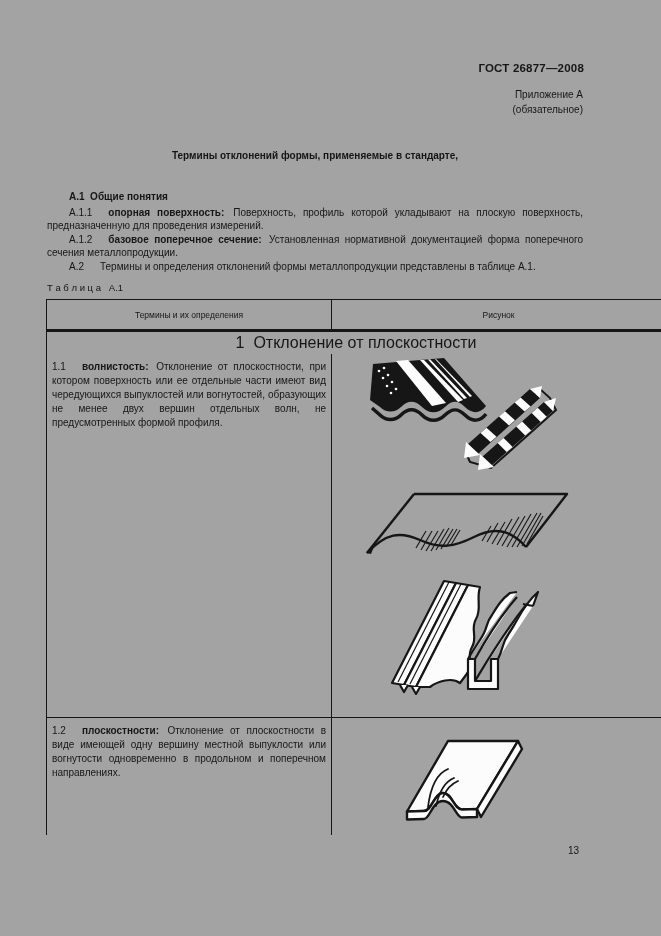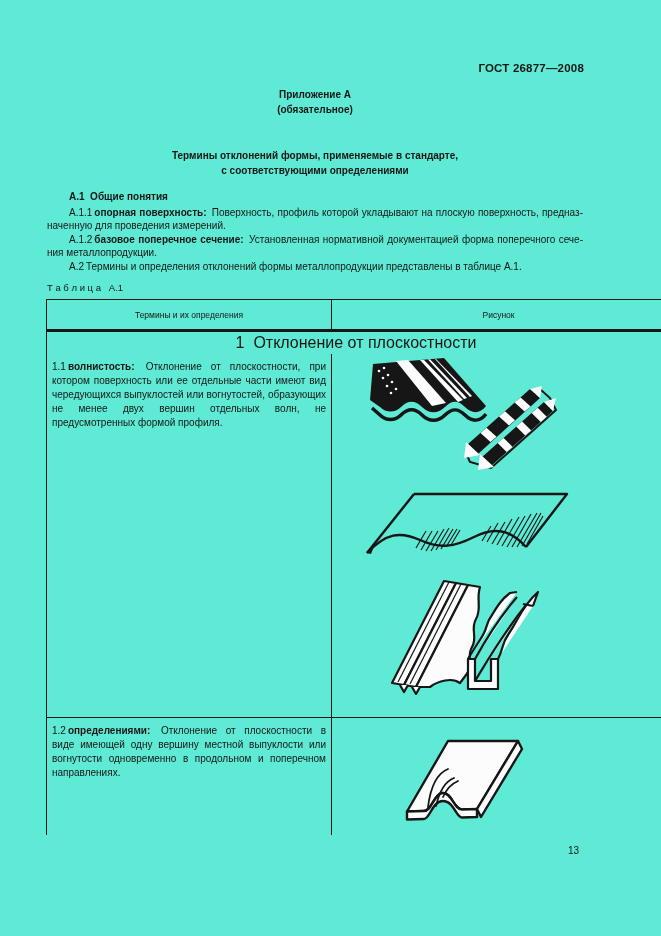--- a/index.html
+++ b/index.html
@@ -1,26 +1,26 @@
 <!DOCTYPE html>
 <html><head>
 <meta charset="utf-8">
 <style>
   html,body{margin:0;padding:0;background:#fcfcfc;}
-  .page{position:relative;width:661px;height:936px;background:#5eead4;
+  .page{position:relative;width:661px;height:936px;background:#a3a3a3;
         font-family:"Liberation Sans",sans-serif;color:#161616;overflow:hidden;}
   .doc-code{position:absolute;top:62px;right:77px;font-size:11.5px;font-weight:bold;letter-spacing:.2px;}
-  .annex{position:absolute;top:87px;left:47px;width:536px;text-align:center;
-         font-weight:bold;font-size:10px;line-height:15px;}
+  .annex{position:absolute;top:87px;left:47px;width:536px;text-align:right;
+         font-weight:normal;font-size:10px;line-height:15px;}
   .main-title{position:absolute;top:149px;left:47px;width:536px;text-align:center;
          font-weight:bold;font-size:10px;line-height:14.5px;}
   .a1-heading{position:absolute;top:191px;left:69px;font-weight:bold;font-size:10px;}
   .paras{position:absolute;top:206px;left:47px;width:536px;font-size:10px;line-height:13.4px;text-align:justify;}
   .paras p{margin:0;text-indent:22px;}
-  .num{margin-right:2px;}
+  .num{margin-right:16px;}
   b.term{margin-right:2px;}
   .table-label{position:absolute;top:282px;left:47px;font-size:9.5px;white-space:pre;}
   .gtable{position:absolute;top:299px;left:46px;width:620px;box-sizing:border-box;
           border-top:1.5px solid #161616;border-left:1px solid #161616;border-right:1px solid #161616;}
   .thead{display:flex;height:29px;border-bottom:3px solid #161616;}
   .th{display:flex;align-items:center;justify-content:center;font-size:8.5px;box-sizing:border-box;}
   .th1{width:285px;border-right:1px solid #161616;}
   .th2{flex:1;}
   .section-row{height:22px;display:flex;align-items:center;justify-content:center;font-size:16px;white-space:pre;}
   .trow{display:flex;}
@@ -40,21 +40,20 @@
 
   <div class="doc-code">ГОСТ 26877—2008</div>
 
   <div class="annex">
     <div>Приложение А</div>
     <div>(обязательное)</div>
   </div>
 
   <div class="main-title">
     <div>Термины отклонений формы, применяемые в стандарте,</div>
-    <div>с соответствующими определениями</div>
   </div>
 
   <div class="a1-heading" style="white-space:pre;">А.1  Общие понятия</div>
 
   <div class="paras">
     <p><span class="num">А.1.1</span><b class="term">опорная поверхность: </b><span>Поверхность, профиль которой укладывают на плоскую поверхность, предназ­наченную для проведения измерений.</span></p>
     <p><span class="num">А.1.2</span><b class="term">базовое поперечное сечение: </b><span>Установленная нормативной документацией форма поперечного сече­ния металлопродукции.</span></p>
     <p><span class="num">А.2</span><span>Термины и определения отклонений формы металлопродукции представлены в таблице А.1.</span></p>
   </div>
 
@@ -154,21 +153,21 @@
             <path d="M112,86 C118,74 116,70 122,62 C128,52 126,56 131,47 C137,36 143,27 152,19 L147,33"></path>
             <path d="M89,86 C99,68 112,46 131,24"></path>
             <path d="M89,108 C100,90 116,62 140,32"></path>
             <path d="M147,33 L137,31"></path>
           </g>
         </svg>
       </div>
     </div>
 
     <div class="trow row2">
-      <div class="cell-text"><span class="num">1.2</span><b class="term">определениями: </b><span>Отклонение от плоскостности в виде имеющей одну вершину местной выпуклости или вогнутос­ти одновременно в продольном и поперечном направле­ниях.</span></div>
+      <div class="cell-text"><span class="num">1.2</span><b class="term">плоскостности: </b><span>Отклонение от плоскостности в виде имеющей одну вершину местной выпуклости или вогнутос­ти одновременно в продольном и поперечном направле­ниях.</span></div>
       <div class="cell-fig">
 
         <svg class="fig" style="left:66px;top:17px;" width="130" height="92" viewBox="0 0 130 92">
           <g fill="#fcfcfc" stroke="#161616" stroke-width="2.4" stroke-linejoin="round">
             <path d="M50,6 L120,6 L79,74 L64,74.5 C56,74.5 54,58 45,58 C36,58 34,76 26,76 L9,76.5 Z"></path>
             <path d="M9,76.5 L26,76 C34,76 36,58 45,58 C54,58 56,74.5 64,74.5 L79,74 L79,82 L64,82.5 C58,82.5 56,66 45,66 C34,66 32,84 26,84 L9,84.5 Z"></path>
             <path d="M120,6 L124,14 L83,82 L79,74 Z"></path>
           </g>
           <g fill="none" stroke="#161616" stroke-width="1.8" stroke-linecap="round">
             <path d="M30,72 C33,48 40,38 50,34"></path>

